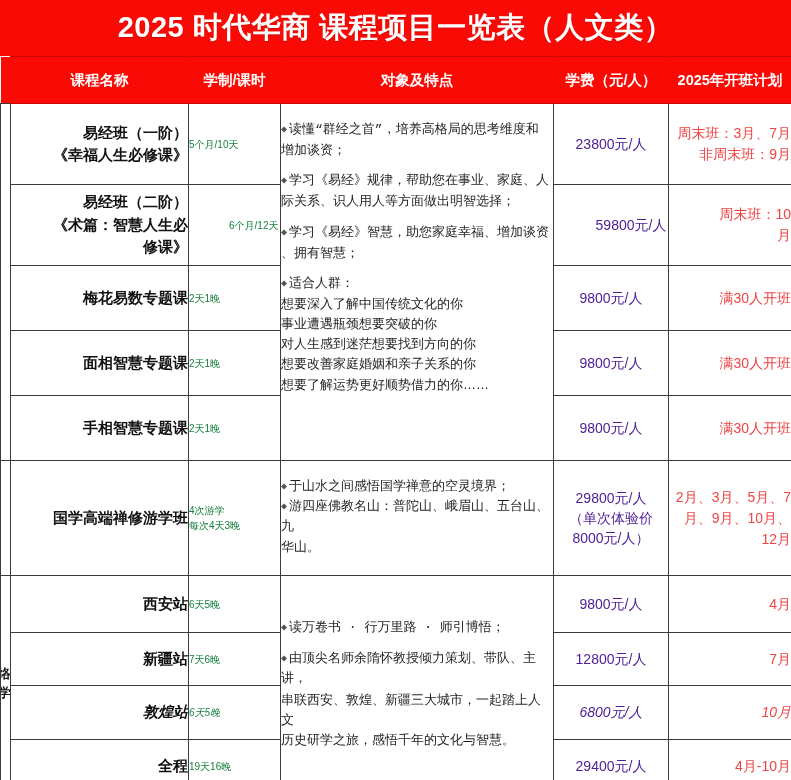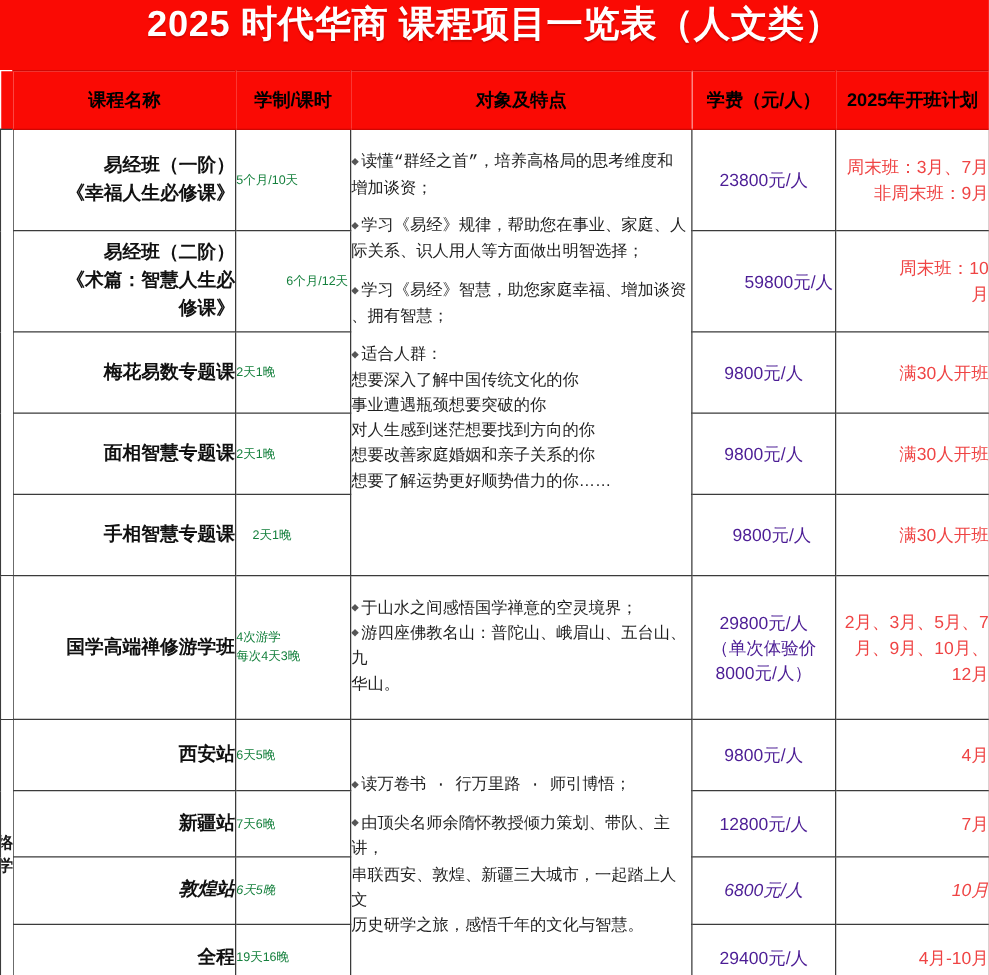--- a/index.html
+++ b/index.html
@@ -22,20 +22,21 @@
   }
   
   .title-bar {
     position: absolute;
     left: 0;
     top: 0;
     width: 791px;
     height: 56px;
     background: #fa0a04;
     display: flex;
+    align-items: center;
     justify-content: center;
   }
   .title-text {
     color: #ffffff;
     font-size: 29px;
     font-weight: bold;
     letter-spacing: 0.5px;
     white-space: nowrap;
     text-shadow: 0 1px 1px rgba(120,0,0,0.30);
   }
@@ -69,21 +70,21 @@
   col.c4 { width: 115px; }
   col.c5 { width: 123px; }
 
   
   tr.head th {
     background: #fa0a04;
     border-color: #fa0a04;
     border-top: 1px solid #cf0703;
     border-bottom: 1px solid #cf0703;
     height: 46px;
-    color: #000000;
+    color: #ffffff;
     font-size: 14.5px;
     font-weight: bold;
     text-align: center;
     white-space: nowrap;
   }
   tr.head th.spacer {
     background: #fa0a04;
     border: none;
   }
   th.divider { border-left: 1px solid #ffffff; }
@@ -170,21 +171,21 @@
     padding: 3px 5px;
     border-right: none;
   }
   td.plan .l2, td.plan .l3 { display: block; }
 
   
   tr.r1 td { height: 80px; }
   tr.r2 td { height: 80px; padding-left: 40px; }
   tr.r3 td { height: 64px; }
   tr.r4 td { height: 64px; }
-  tr.r5 td { height: 64px; padding-left: 13px; }
+  tr.r5 td { height: 64px; }
   tr.r6 td { height: 98px; }
   tr.r7 td { height: 56px; }
   tr.r8 td { height: 52px; }
   tr.r9 td { height: 53px; font-style: italic; }
   tr.r10 td { height: 52px; }
 
   
   td.soft-top { border-top-color: #b9b9b9; }
 </style>
 </head>

